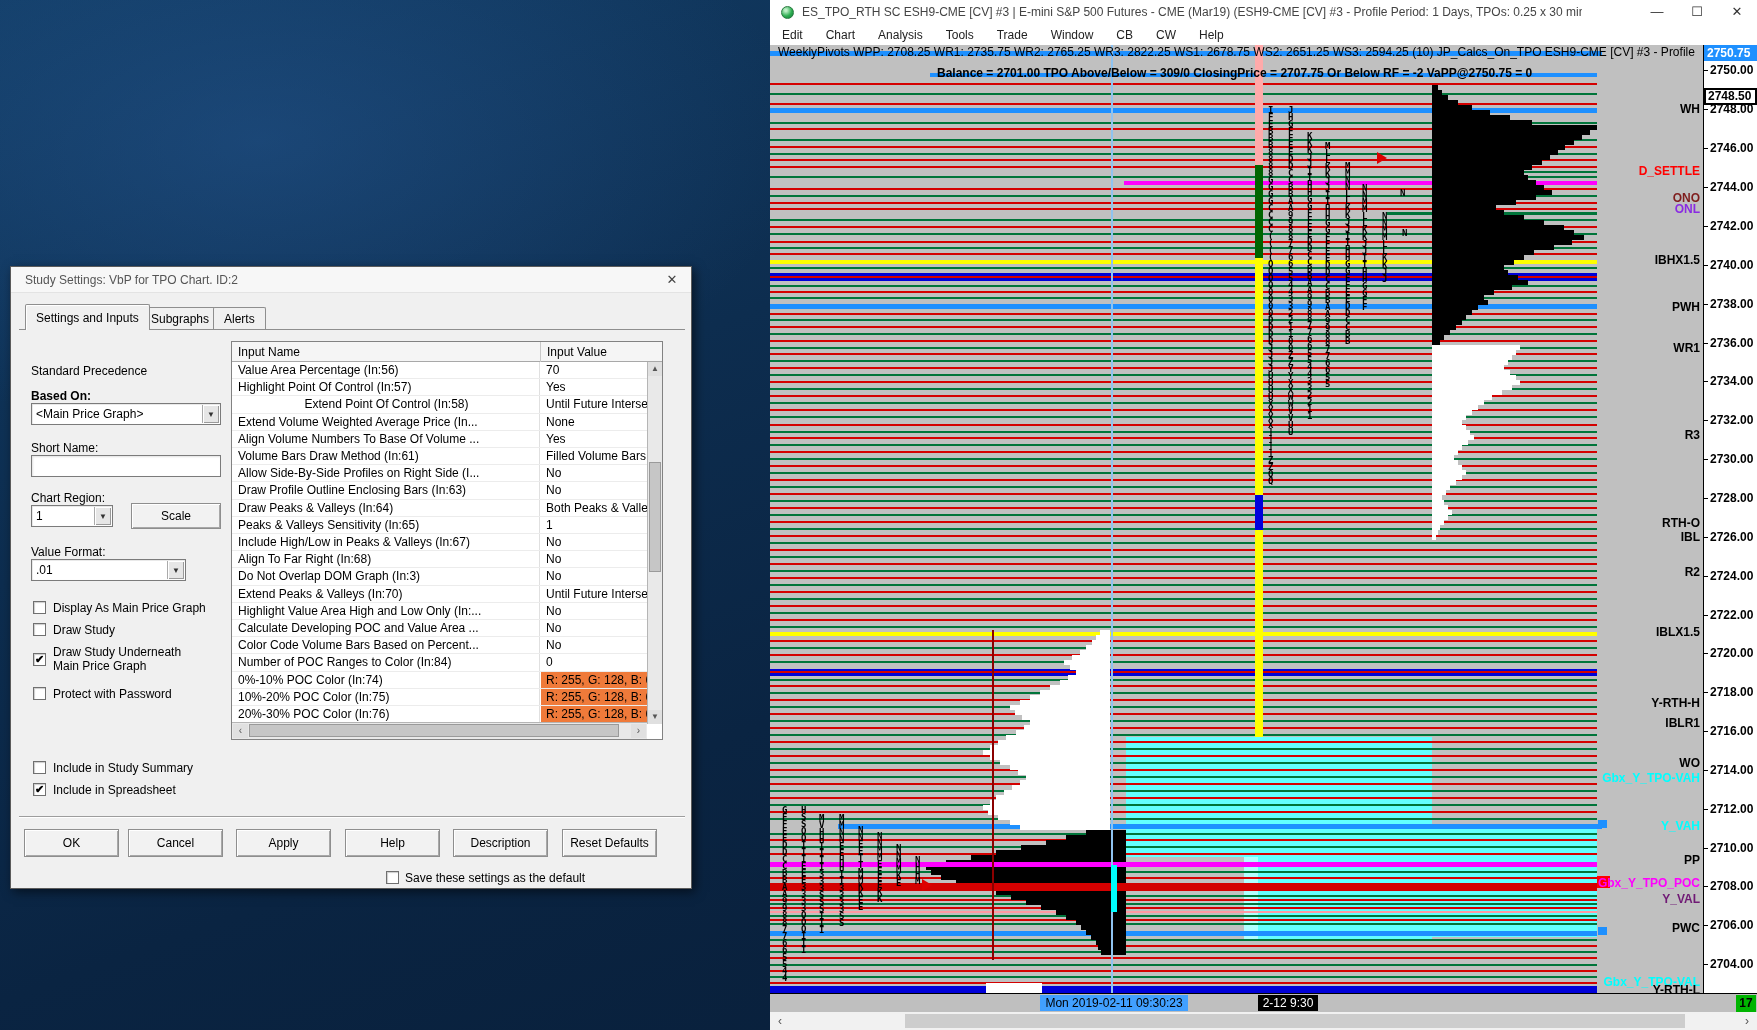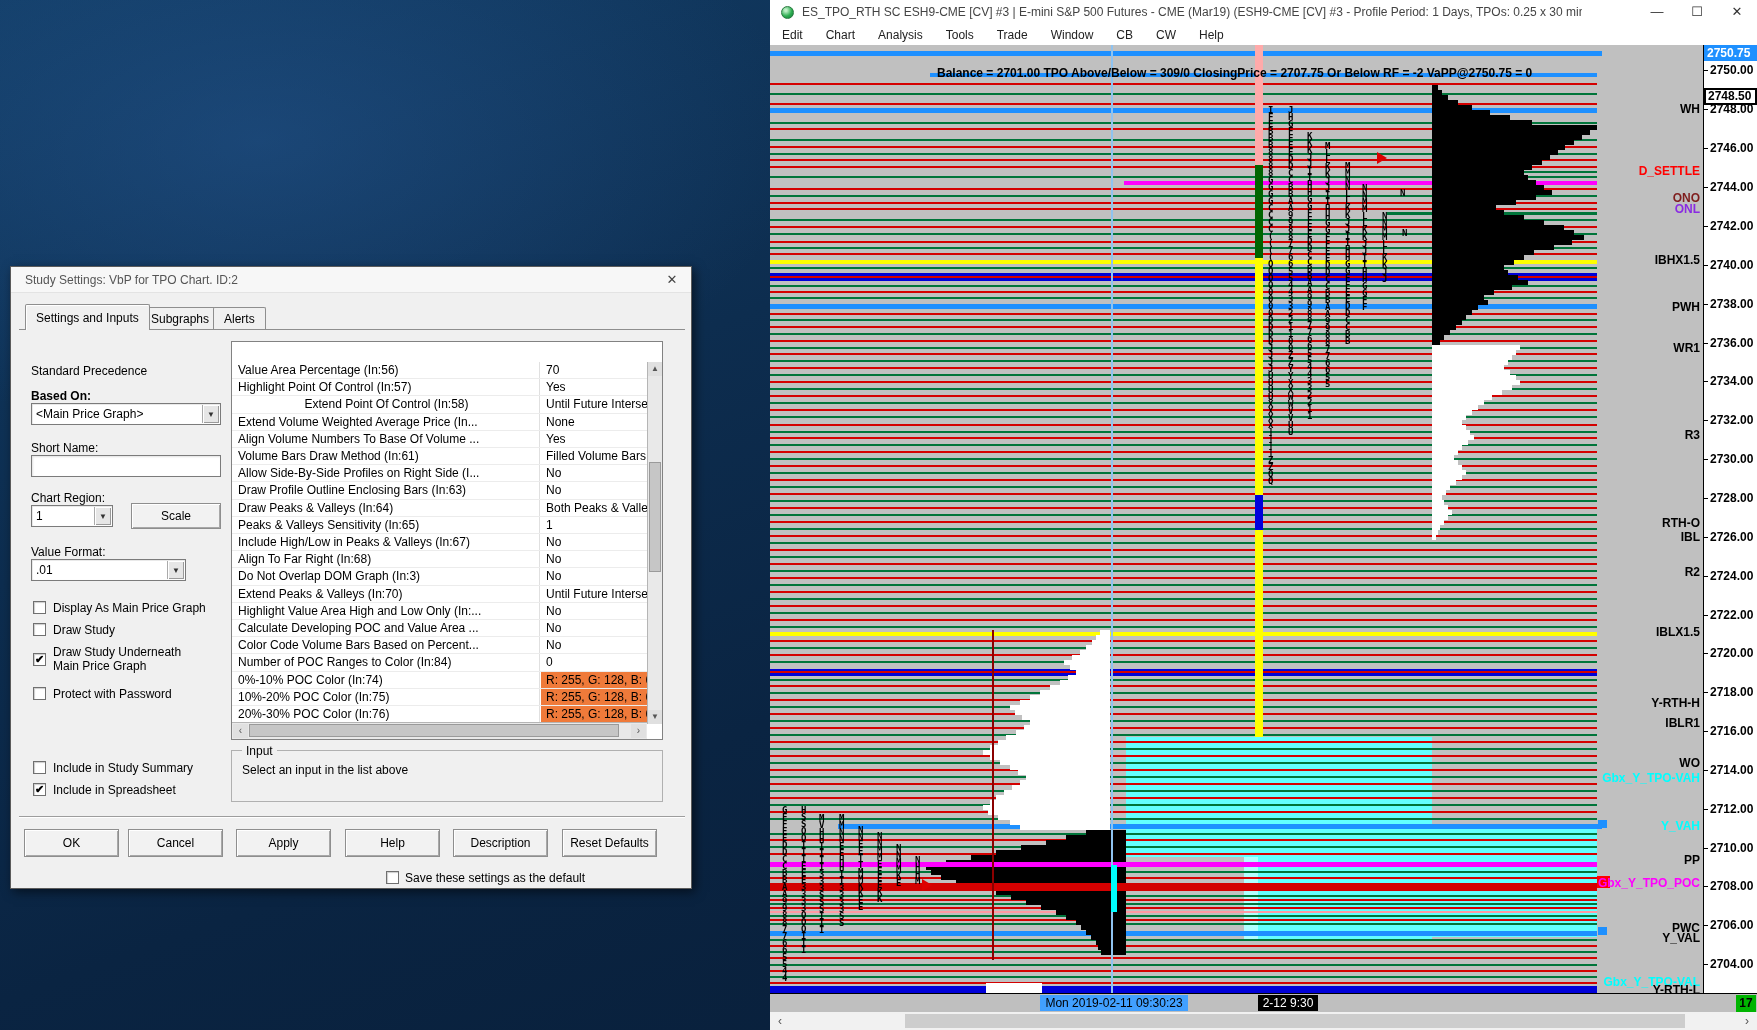--- a/index.html
+++ b/index.html
@@ -100,20 +100,21 @@
         <div class="menu-item">Analysis</div>
         <div class="menu-item">Tools</div>
         <div class="menu-item">Trade</div>
         <div class="menu-item">Window</div>
         <div class="menu-item">CB</div>
         <div class="menu-item">CW</div>
         <div class="menu-item">Help</div>
       </div>
 
     <div id="plot">
+      <div class="overlay-text" id="ov1">WeeklyPivots  WPP: 2708.25  WR1: 2735.75  WR2: 2765.25  WR3: 2822.25  WS1: 2678.75  WS2: 2651.25  WS3: 2594.25   (10)  JP_Calcs_On_TPO  ESH9-CME [CV]  #3 - Profile</div>
       <div class="overlay-text" id="ov2">Balance =  2701.00 TPO Above/Below =  309/0   ClosingPrice =  2707.75 Or Below   RF =  -2   VaPP@2750.75  =  0</div>
     <div class="zone" style="left: 356px; top: 692px; width: 306px; height: 120px; background: rgb(99, 255, 255); z-index: 1;"></div>
         <div class="zone" style="left: 662px; top: 784px; width: 165px; height: 108px; background: rgb(99, 255, 255); z-index: 1;"></div>
         <div class="zone" style="left: 474px; top: 812px; width: 188px; height: 83px; background: rgb(99, 255, 255); z-index: 1;"></div>
         <div class="zone" style="left: 474px; top: 812px; width: 14px; height: 83px; background: rgb(176, 255, 255); z-index: 1;"></div>
         <div class="hline" style="left: 0px; top: 6px; width: 832px; height: 5px; background: rgb(30, 144, 255); z-index: 2;"></div>
         <div class="hline" style="left: 160px; top: 28px; width: 667px; height: 4px; background: rgb(30, 144, 255); z-index: 2;"></div>
         <div class="hline" style="left: 0px; top: 38px; width: 827px; height: 2px; background: rgb(212, 0, 0); z-index: 2;"></div>
         <div class="hline" style="left: 0px; top: 48px; width: 827px; height: 2px; background: rgb(0, 117, 58); z-index: 2;"></div>
         <div class="hline" style="left: 0px; top: 58px; width: 827px; height: 2px; background: rgb(212, 0, 0); z-index: 2;"></div>
@@ -775,21 +776,21 @@
         <div class="side-label" style="top: 527px; color: rgb(0, 0, 0);">R2</div>
         <div class="side-label" style="top: 587px; color: rgb(0, 0, 0);">IBLX1.5</div>
         <div class="side-label" style="top: 658px; color: rgb(0, 0, 0);">Y-RTH-H</div>
         <div class="side-label" style="top: 678px; color: rgb(0, 0, 0);">IBLR1</div>
         <div class="side-label" style="top: 718px; color: rgb(0, 0, 0);">WO</div>
         <div class="side-label" style="top: 733px; color: rgb(0, 255, 255);">Gbx_Y_TPO-VAH</div>
         <div class="side-label" style="top: 781px; color: rgb(0, 255, 255);">Y_VAH</div>
         <div class="side-label" style="top: 815px; color: rgb(0, 0, 0);">PP</div>
         <div class="side-label" style="top: 838px; color: rgb(255, 0, 255);">Gbx_Y_TPO_POC</div>
         <div class="side-label" style="top: 883px; color: rgb(0, 0, 0);">PWC</div>
-        <div class="side-label" style="top: 893px; color: #000000;">Y_VAL</div>
+        <div class="side-label" style="top: 854px; color: #701a75;">Y_VAL</div>
         <div class="side-label" style="top: 937px; color: rgb(0, 255, 255);">Gbx_Y_TPO-VAL</div>
         <div class="side-label" style="top: 945px; color: rgb(0, 0, 0);">Y-RTH-L</div>
       </div>
 
     <div id="price-axis">
       <div id="px-current">2750.75</div>
       <div id="px-last">2748.50</div>
     <div class="tick" style="top: 25px;"><span class="dash"></span>2750.00</div>
         <div class="tick" style="top: 64px;"><span class="dash"></span>2748.00</div>
         <div class="tick" style="top: 103px;"><span class="dash"></span>2746.00</div>
@@ -853,20 +854,24 @@
     </div>
     <div class="btn3d" style="left:120px; top:236px; width:90px; height:26px; line-height:24px;">Scale</div>
     <div class="lbl" style="left:20px; top:278px;">Value Format:</div>
     <div class="combo sunken" style="left:20px; top:292px; width:155px;">
       <span class="val">.01</span>
       <span class="btn">▼</span>
     </div>
     <div id="dlg-checkboxes"></div>
 
     <div id="inputs-table">
+      <div id="tbl-header">
+        <div class="hc" style="left:0; width:309px;">Input Name</div>
+        <div class="hc" style="left:309px; width:106px; border-right:none;">Input Value</div>
+      </div>
       <div id="tbl-rows">
           <div class="trow" style="top: 0px;">
             <div class="tname">Value Area Percentage   (In:56)</div>
             <div class="tval">70</div>
           </div>
           <div class="trow" style="top: 17.2px;">
             <div class="tname">Highlight Point Of Control   (In:57)</div>
             <div class="tval">Yes</div>
           </div>
           <div class="trow" style="top: 34.4px; text-align: center;">
@@ -951,24 +956,20 @@
         <div id="tbl-vthumb"></div>
         <div class="vs-arr" style="bottom:0;">▼</div>
       </div>
       <div id="tbl-hscroll">
         <div class="hs-arr" style="left:1px;">‹</div>
         <div id="tbl-hthumb"></div>
         <div class="hs-arr" style="right:1px;">›</div>
       </div>
     </div>
 
-    <div id="input-group">
-      <div id="input-group-label">Input</div>
-      <div id="input-group-text">Select an input in the list above</div>
-    </div>
 
     <div id="dlg-sep"></div>
     <div id="dlg-buttons"></div>
 
     <span class="cb" style="left:375px; top:604px;" id="save-cb"></span>
     <span class="cb-label" style="left:394px; top:604px;">Save these settings as the default</span>
   <div class="tab active" style="left: 14px;">Settings and Inputs</div>
       <div class="tab" style="left: 129px;">Subgraphs</div>
       <div class="tab" style="left: 202px;">Alerts</div>
       <div class="cb" style="left: 22px; top: 334px;"></div>

